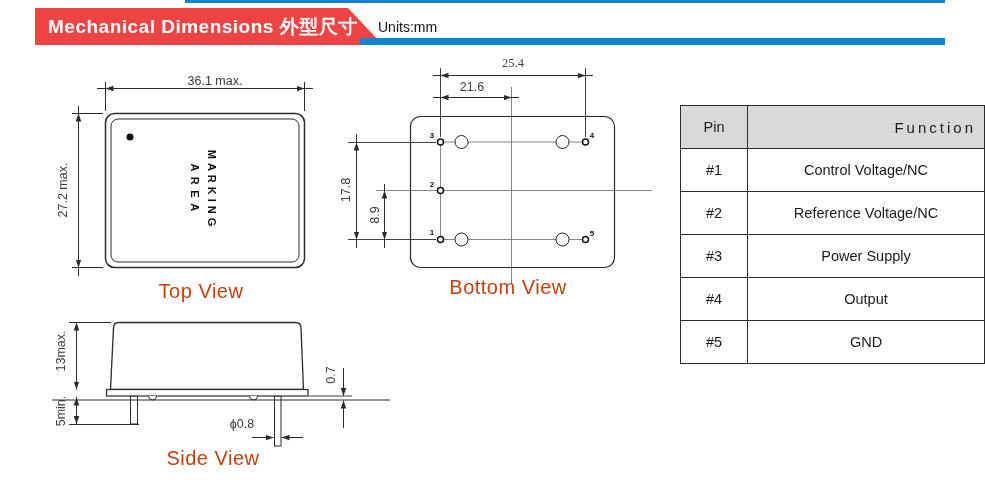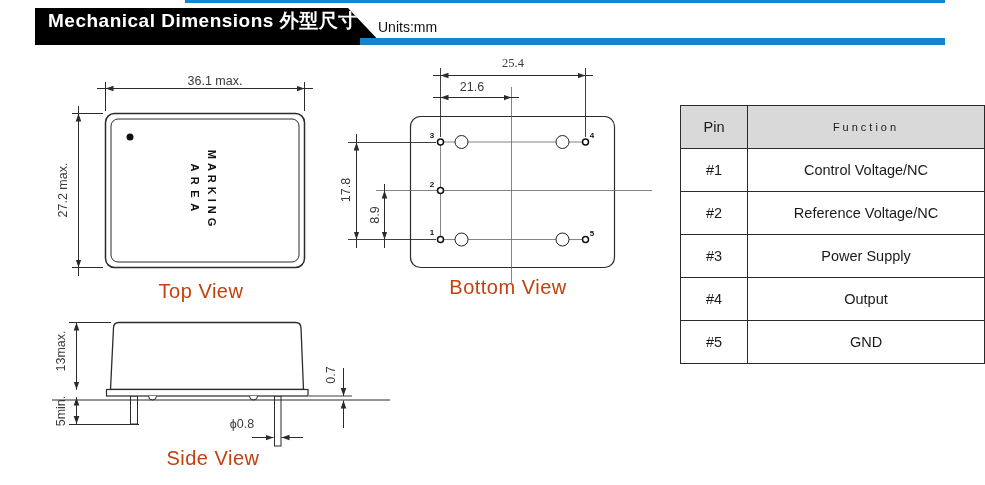--- a/index.html
+++ b/index.html
@@ -1,22 +1,22 @@
 <!DOCTYPE html>
 <html><head>
 <meta charset="utf-8">
 <style>
   html,body{margin:0;padding:0;background:#fff;}
   #page{position:relative;width:985px;height:485px;background:#fff;overflow:hidden;
         font-family:"Liberation Sans",sans-serif;color:#2b2b2b;}
   
   .top-rule{position:absolute;left:185px;top:0;width:760px;height:3px;background:#1484d0;}
-  .banner{position:absolute;left:35px;top:8px;width:348px;height:37px;background:#000000;
+  .banner{position:absolute;left:35px;top:8px;width:348px;height:37px;background:#ef4444;
           clip-path:polygon(0 0,calc(100% - 35px) 0,100% 100%,0 100%);
-          display:flex;}
+          display:flex;align-items:center;}
   .banner-title{color:#fff;font-size:19px;font-weight:600;padding-left:13px;letter-spacing:.5px;white-space:nowrap;}
   .units{position:absolute;left:378px;top:19px;font-size:14px;color:#111;}
   .header-bar{position:absolute;left:360px;top:38px;width:585px;height:7px;background:#1484d0;}
   
   .lbl{position:absolute;white-space:nowrap;transform:translate(-50%,-50%);
        font-size:12.5px;color:#3a3a3a;}
   .rotm90{transform:translate(-50%,-50%) rotate(-90deg);}
   .rot90{transform:translate(-50%,-50%) rotate(90deg);}
   .viewlbl{font-size:20px;color:#c2410c;letter-spacing:.5px;text-align:right;}
   .pinnum{font-size:8px;font-weight:bold;color:#111;}
@@ -24,21 +24,21 @@
   .marking .l1{letter-spacing:4px;}
   .marking .l2{letter-spacing:5.5px;}
   svg{position:absolute;left:0;top:0;}
   
   .pin-table{position:absolute;left:680px;top:105px;border-collapse:collapse;table-layout:fixed;}
   .pin-table td,.pin-table th{border:1px solid #2b2b2b;text-align:center;vertical-align:middle;
        font-size:14.5px;color:#1a1a1a;height:26px;padding:8px;font-weight:normal;}
   .pin-table th{background:#d9d9d9;}
   .pin-table .c-pin{width:50px;}
   .pin-table .c-fn{width:220px;}
-  .pin-table th.c-fn{letter-spacing:3px;font-size:11px;}
+  .pin-table th.c-fn{letter-spacing:3px;font-size:15px;text-align:right;}
 </style>
 </head>
 <body>
 
 <div id="page">
 
   <div class="top-rule"></div>
   <div class="banner">
     <span class="banner-title">Mechanical Dimensions 外型尺寸</span>
   </div>

